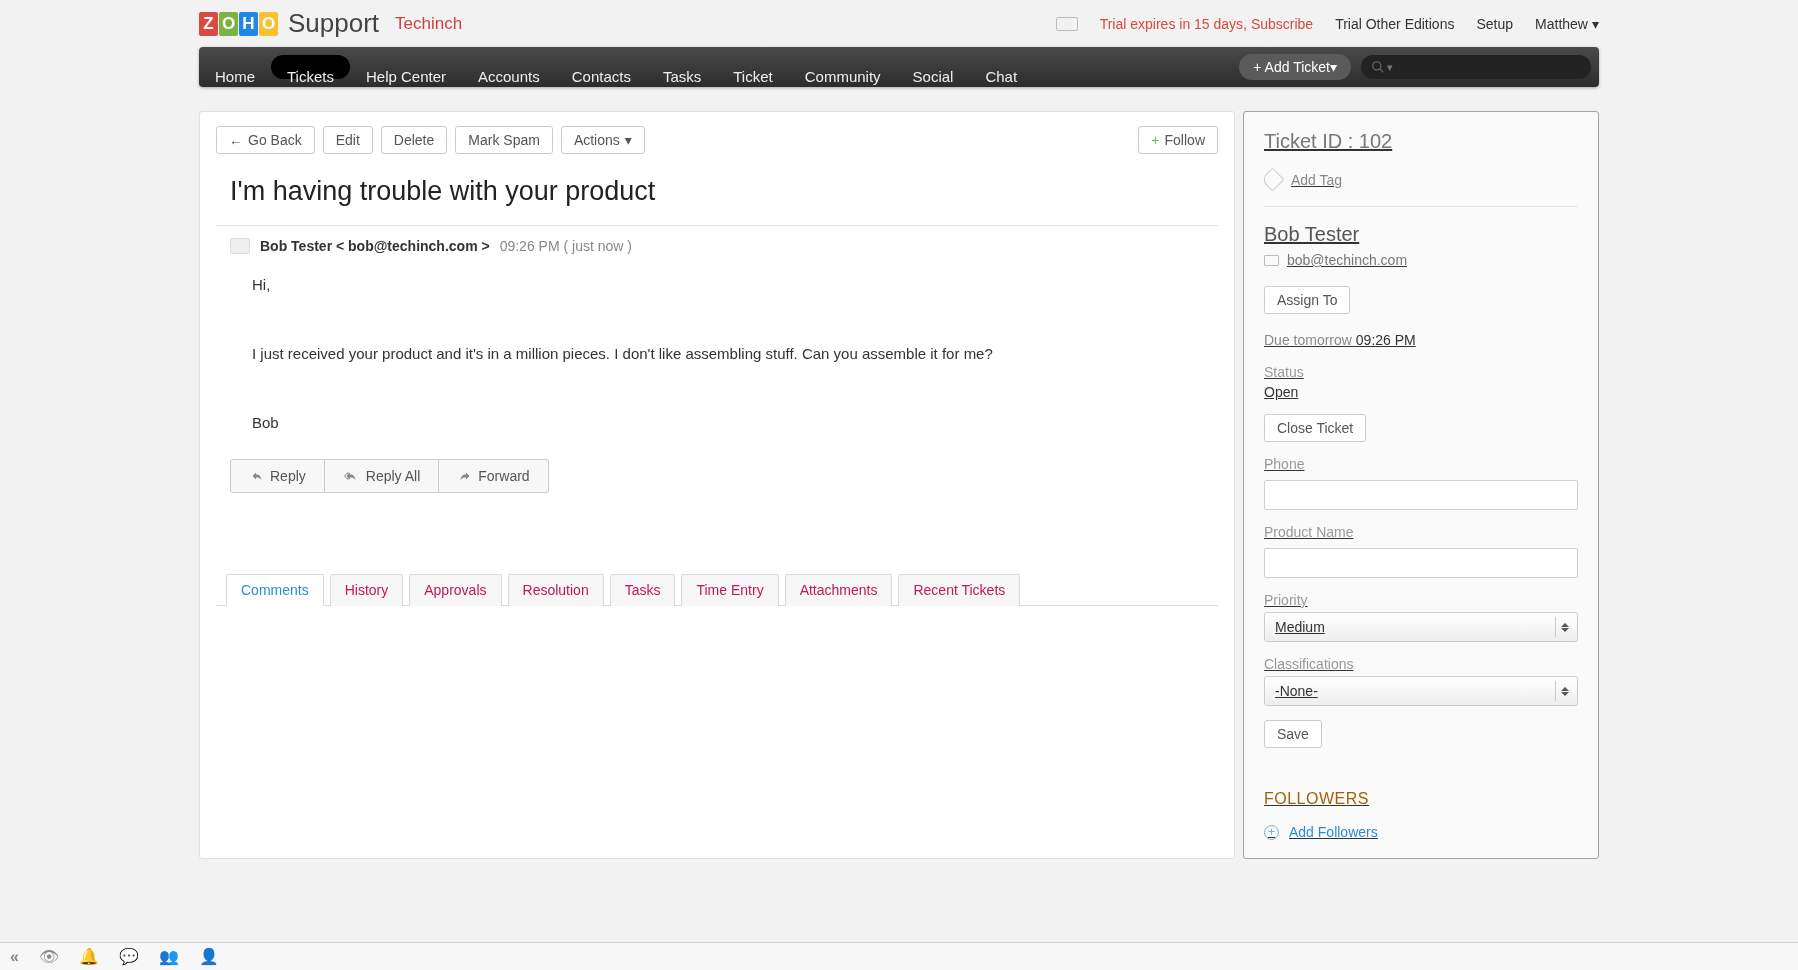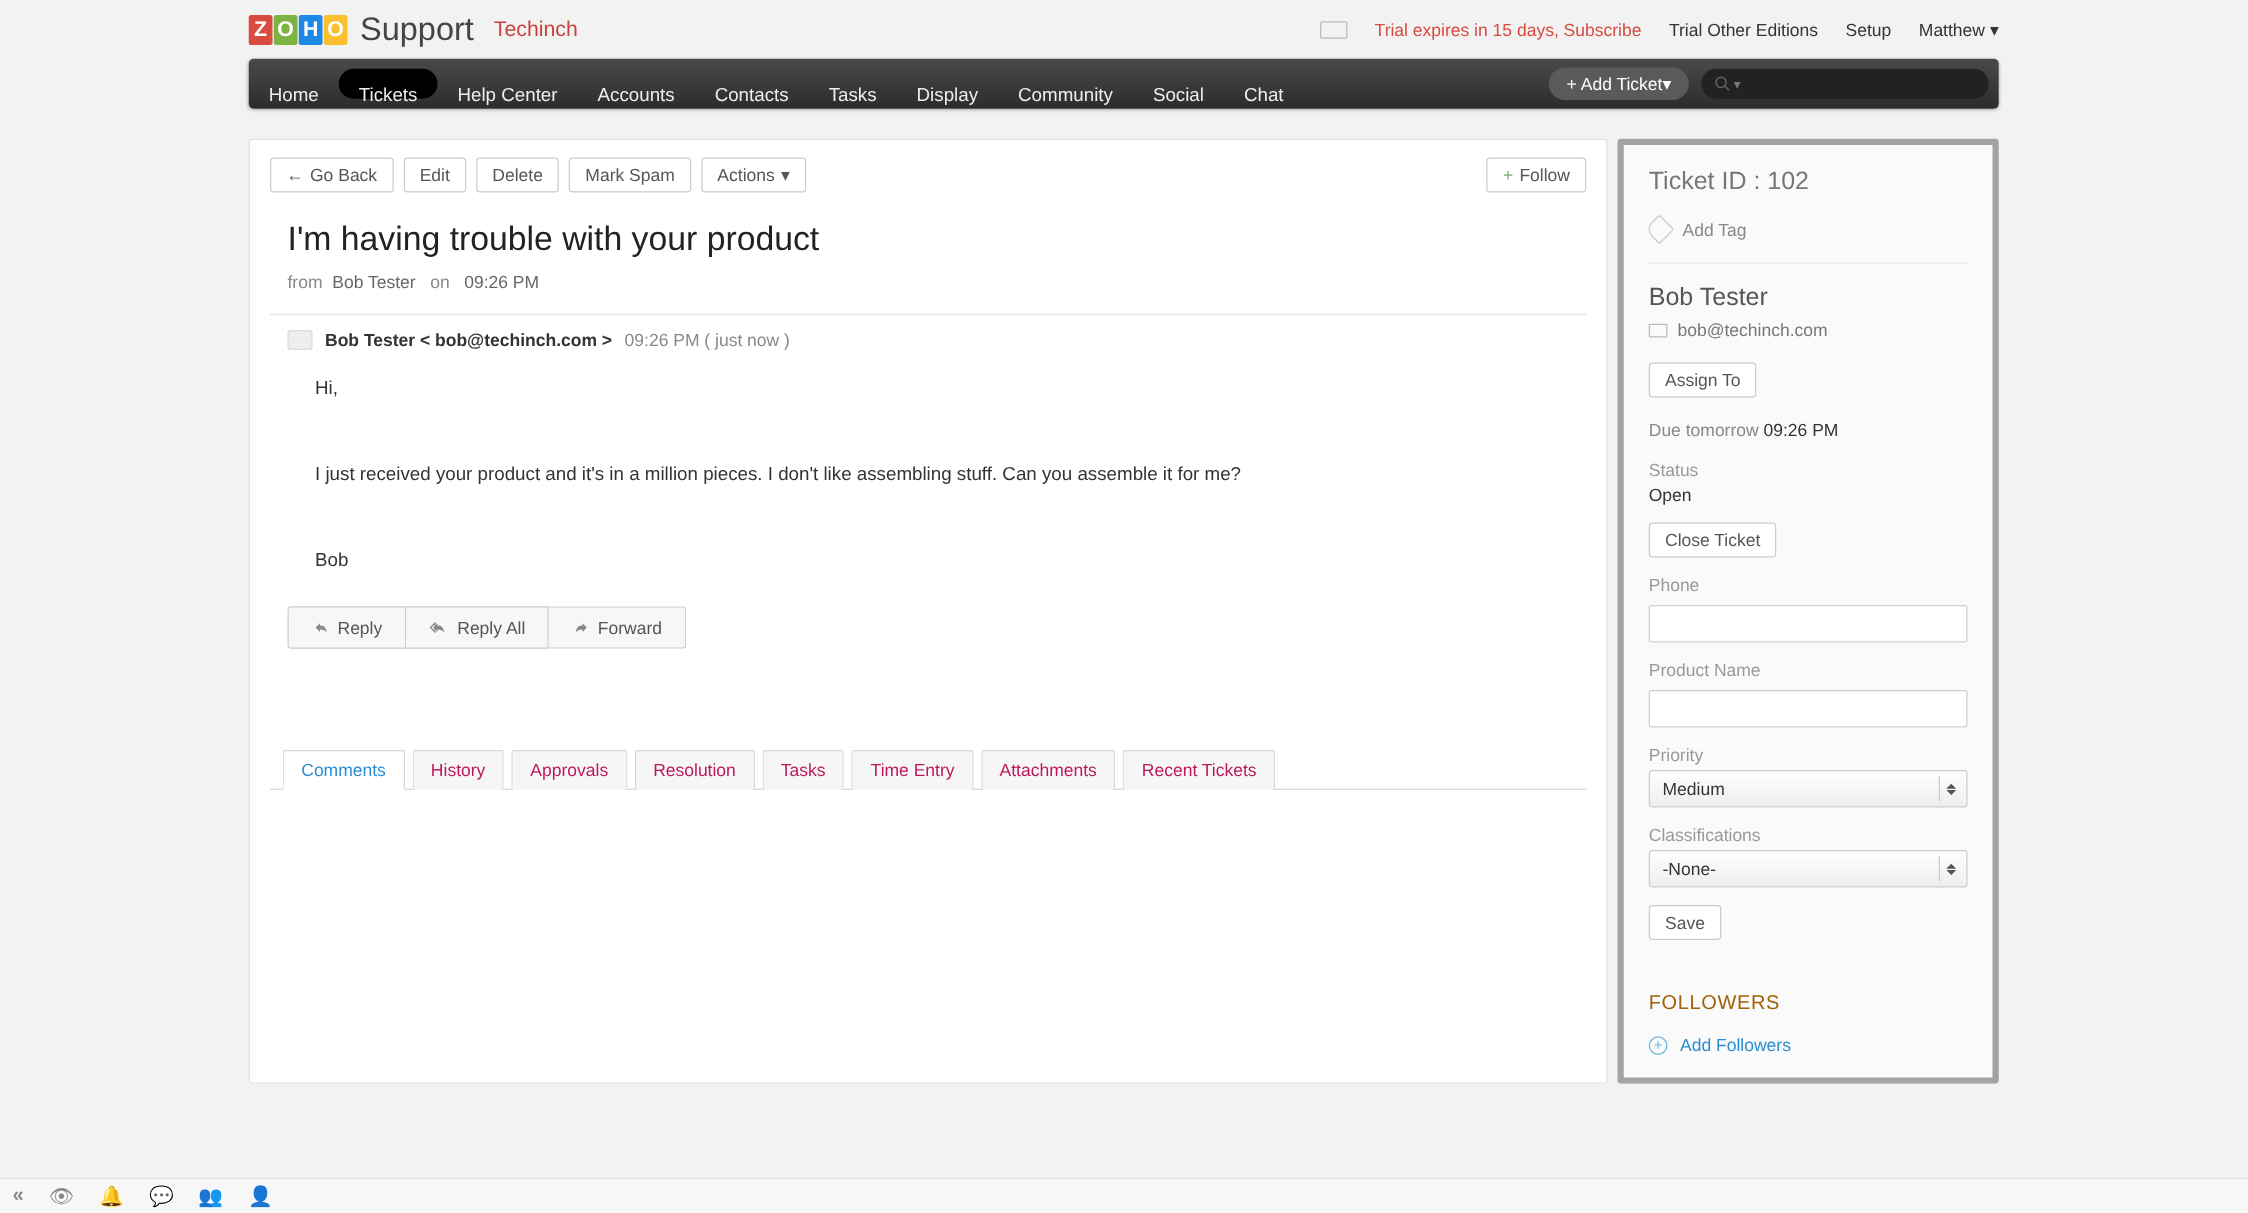--- a/index.html
+++ b/index.html
@@ -162,25 +162,26 @@
     padding: 8px 10px;
     display: flex;
     align-items: center;
   }
   .checkbox { width:13px; height:13px; border:1px solid #aaa; margin-right:8px; }
   .portal-label { color: #777; font-size: 14px; }
   .comment-btn { margin-left: auto; }
 
   
   .side-panel {
-    width: 305px;
+    width: 356px;
     background: #fafafa;
-    border: 5px solid #a3a3a3;
+    border: 1px solid #a3a3a3;
     border-radius: 3px;
     padding: 18px 20px;
+    text-decoration: underline;
   }
   .ticket-id { font-size: 20px; color: #777; font-weight: 400; }
   .add-tag-row { display: flex; align-items: center; gap: 10px; color: #888; margin: 18px 0; cursor: pointer; }
   .tag-icon { width:17px; height:17px; border:1.5px solid #ccc; transform: rotate(45deg); border-radius: 2px 2px 2px 8px; }
   .side-divider { border-top: 1px solid #e5e5e5; margin: 8px 0 16px 0; }
   .contact-name { font-size: 20px; color: #555; font-weight: 500; }
   .contact-email-row { display: flex; align-items: center; gap: 8px; color: #777; margin-top: 6px; }
   .mail-icon { width:15px; height:11px; border:1.5px solid #bbb; border-radius:1px; }
   .assign-btn { margin: 18px 0; }
   .due-row { color: #888; margin-bottom: 16px; }
@@ -274,21 +275,21 @@
     </div>
   </div>
 
   <div class="navbar">
     <div class="nav-item">Home</div>
     <div class="nav-item active">Tickets</div>
     <div class="nav-item">Help Center</div>
     <div class="nav-item">Accounts</div>
     <div class="nav-item">Contacts</div>
     <div class="nav-item">Tasks</div>
-    <div class="nav-item">Display</div>
+    <div class="nav-item">Ticket</div>
     <div class="nav-item">Community</div>
     <div class="nav-item">Social</div>
     <div class="nav-item">Chat</div>
     <div class="nav-spacer"></div>
     <div class="add-ticket-btn">
       <span>+ Add Ticket</span>
       <span>▾</span>
     </div>
     <div class="nav-search">
       <svg width="14" height="14" viewBox="0 0 24 24" fill="none" stroke="#aaa" stroke-width="2">
@@ -313,26 +314,20 @@
           <span>Actions</span>
           <span>▾</span>
         </button>
         <button class="btn follow-btn">
           <span style="color:#7a7">+</span>
           <span>Follow</span>
         </button>
       </div>
 
       <h1 class="ticket-title">I'm having trouble with your product</h1>
-      <div class="ticket-from">
-        <span>from</span>&nbsp;
-        <span class="who">Bob Tester</span>&nbsp;&nbsp;
-        <span>on</span>&nbsp;&nbsp;
-        <span class="who">09:26 PM</span>
-      </div>
       <div class="divider"></div>
 
       <div class="thread">
         <div class="thread-header">
           <div class="thread-icon"></div>
           <span class="thread-sender">Bob Tester &lt; bob@techinch.com &gt;</span>
           <span class="thread-time">09:26 PM ( just now )</span>
         </div>
         <div class="thread-body" style="white-space:pre-line">Hi,
 

